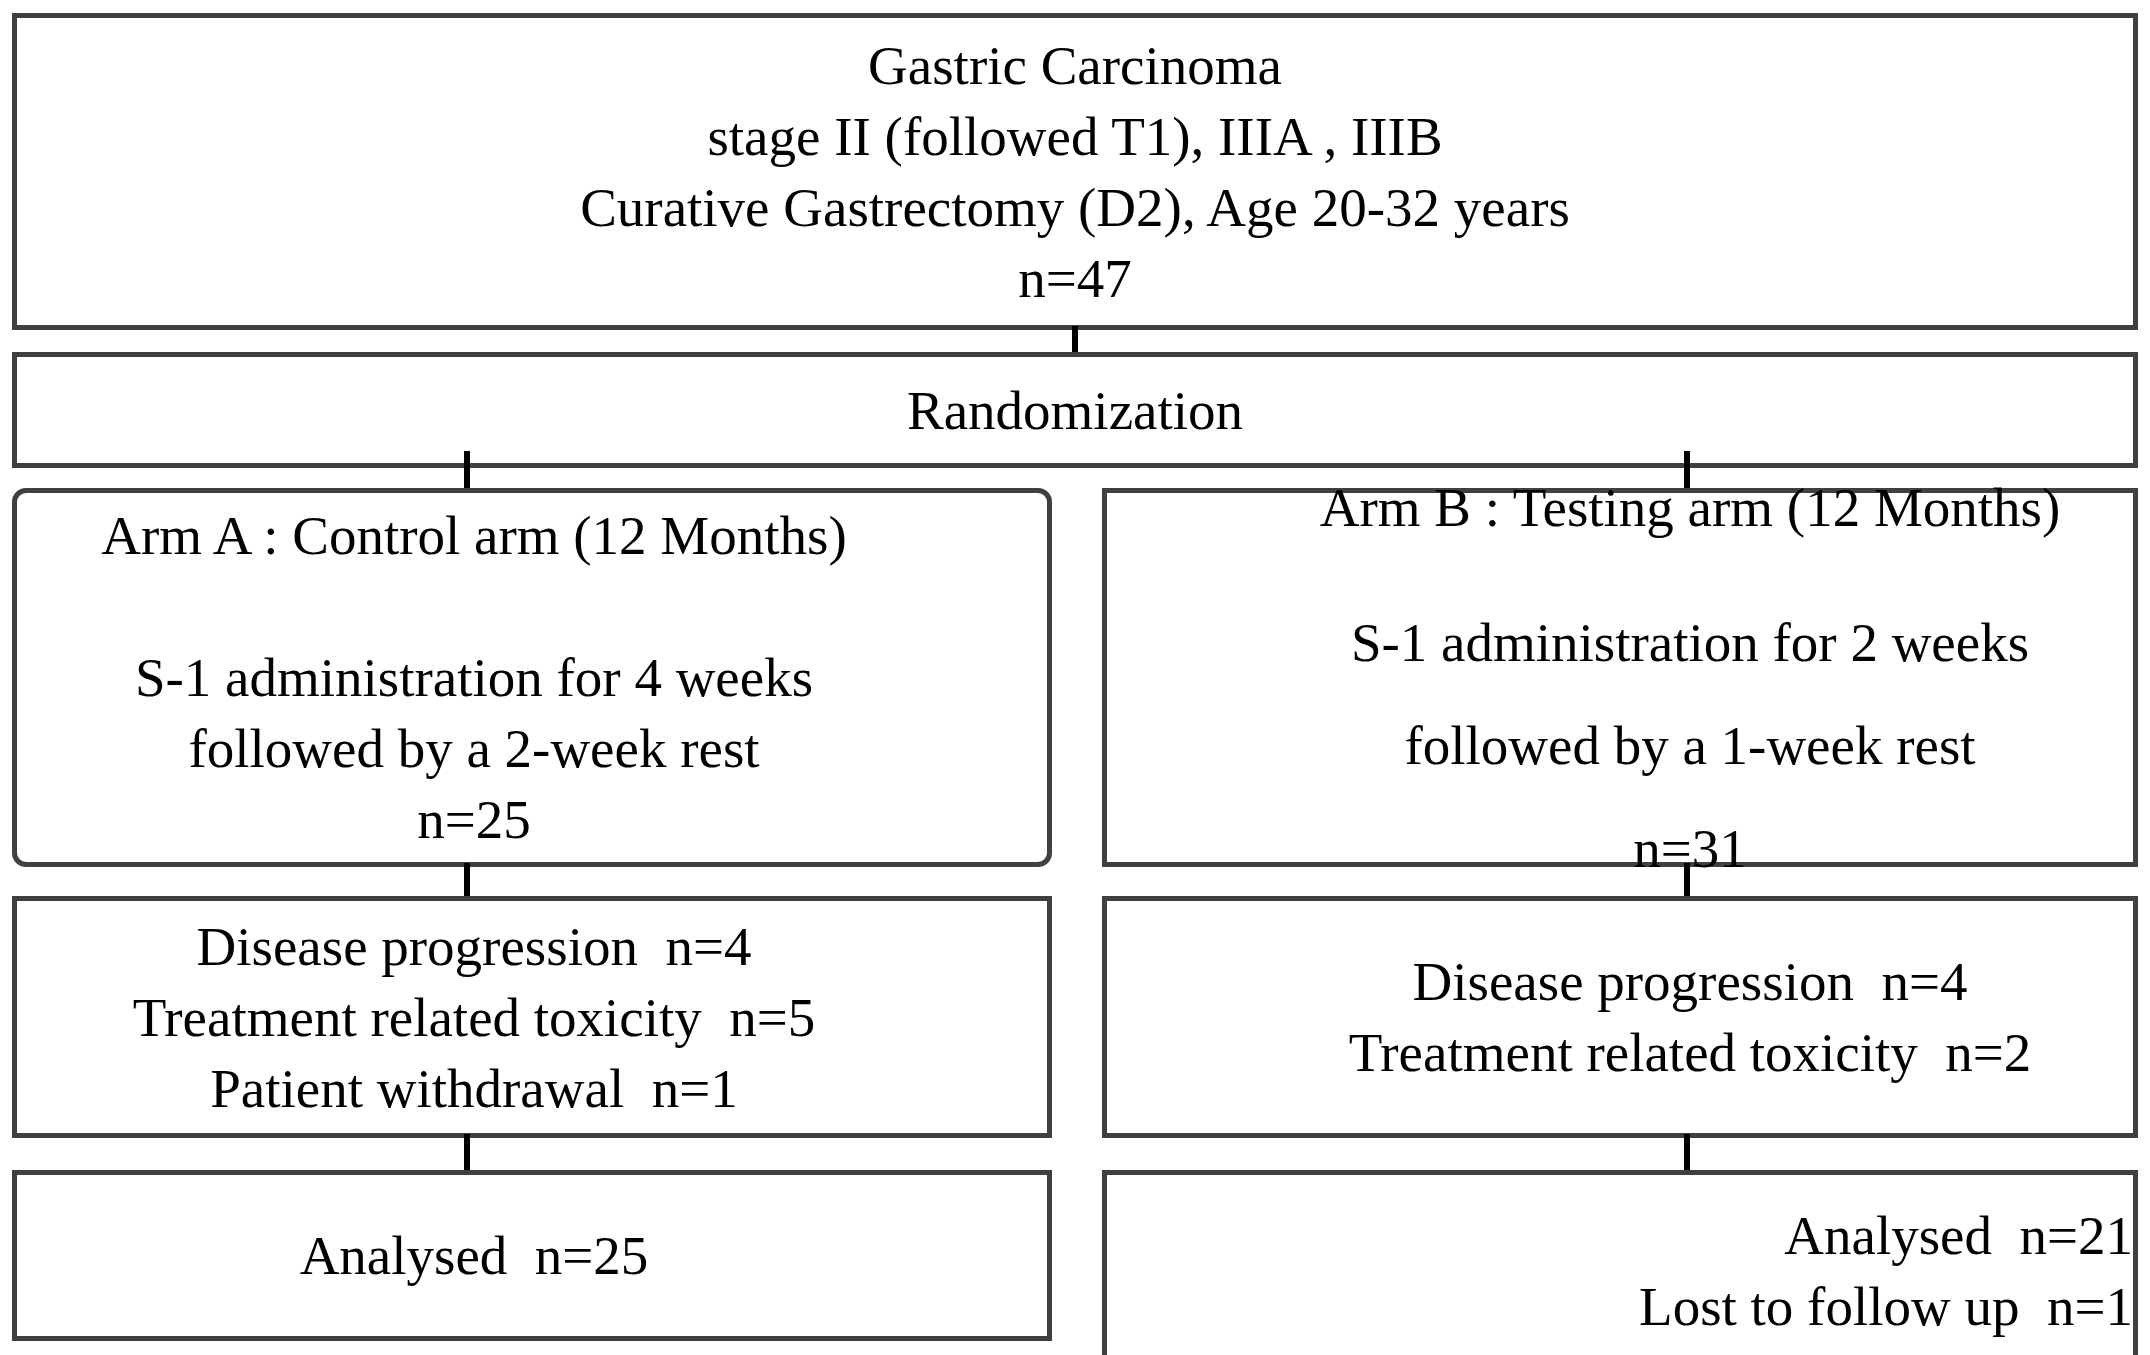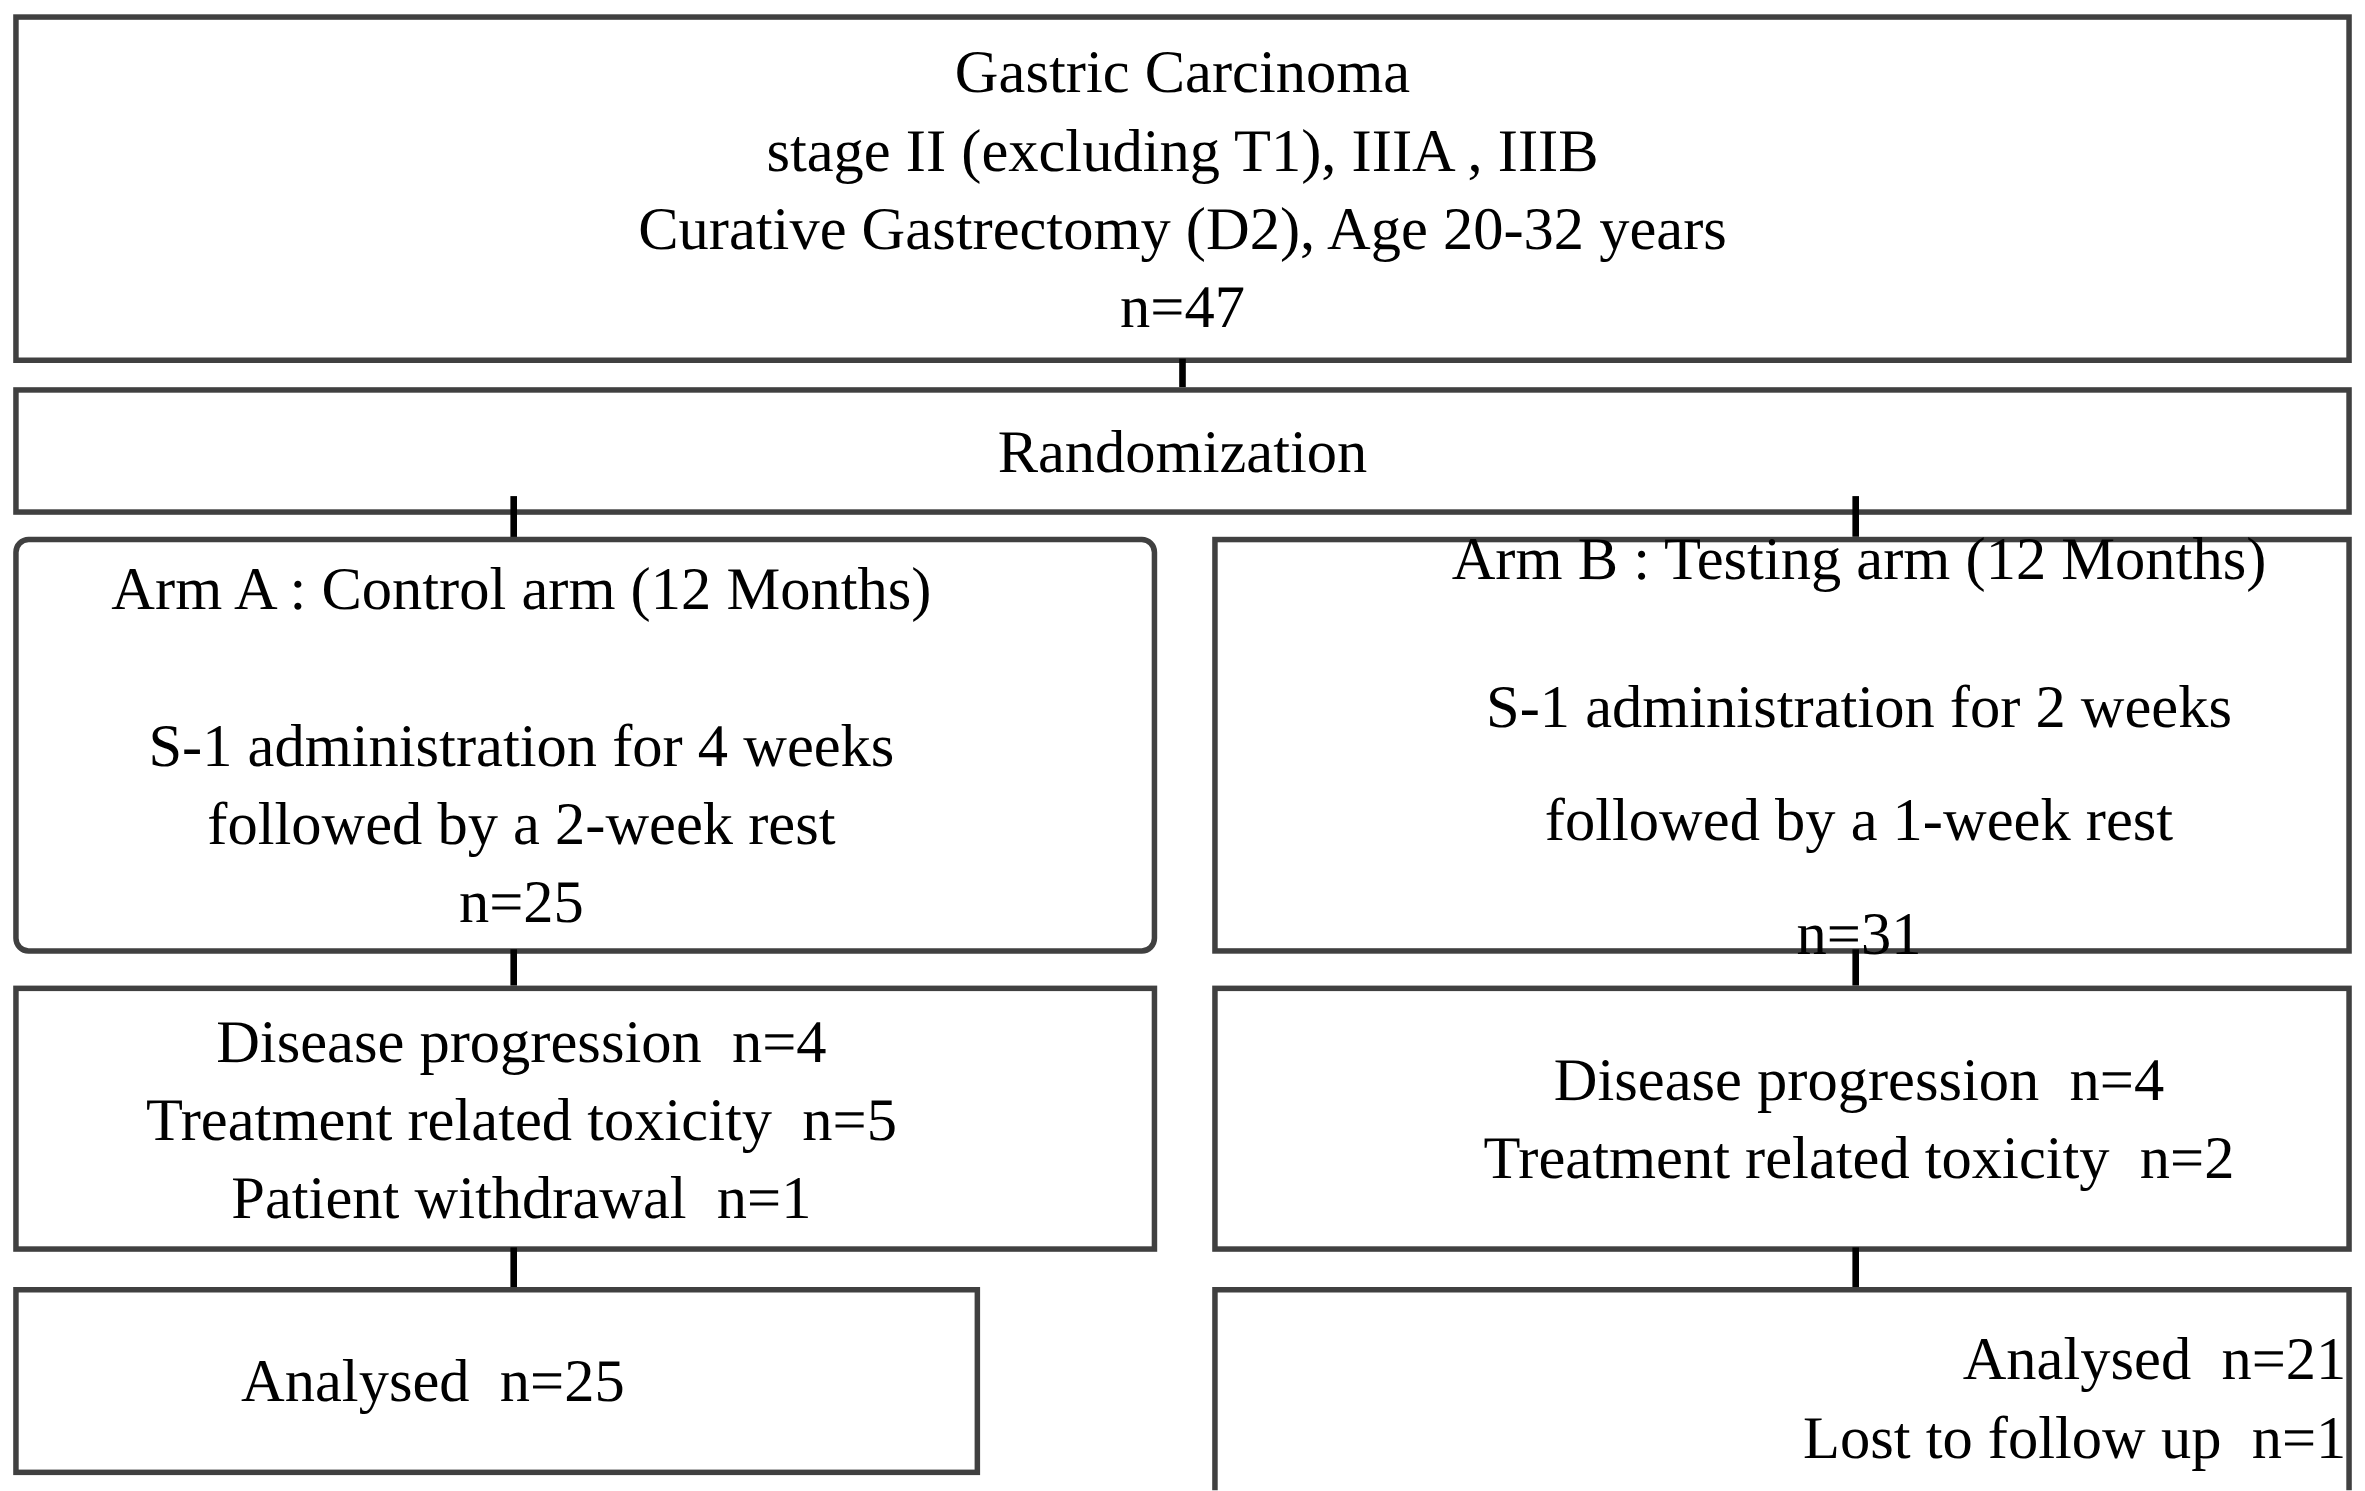--- a/index.html
+++ b/index.html
@@ -32,42 +32,42 @@
     position: absolute;
     width: 6px;
     background: #000000;
   }
   
   #box-eligibility   { left: 12px;   top: 13px;   width: 2126px; height: 317px; }
   #box-randomization { left: 12px;   top: 352px;  width: 2126px; height: 116px; }
   
   #box-arm-a      { left: 12px; top: 488px;  width: 1040px; height: 379px; padding-right: 116px; border-radius: 14px; }
   #box-dropout-a  { left: 12px; top: 896px;  width: 1040px; height: 242px; padding-right: 116px; }
-  #box-analysed-a { left: 12px; top: 1170px; width: 879px; height: 171px; padding-right: 116px; }
+  #box-analysed-a { left: 12px; top: 1170px; width: 1040px; height: 171px; padding-right: 116px; }
   
   #box-arm-b      { left: 1102px; top: 488px;  width: 1036px; height: 379px; padding-left: 140px; gap: 32px; }
   #box-dropout-b  { left: 1102px; top: 896px;  width: 1036px; height: 242px; padding-left: 140px; }
   #box-analysed-b { left: 1102px; top: 1170px; width: 1036px; height: 201px; padding-left: 96px; text-align: right; }
   
   #c-top     { left: 1072px; top: 326px;  height: 31px; }
   #c-left-1  { left: 464px;  top: 451px;  height: 42px; }
   #c-right-1 { left: 1684px; top: 451px;  height: 42px; }
   #c-left-2  { left: 464px;  top: 863px;  height: 38px; }
   #c-right-2 { left: 1684px; top: 863px;  height: 38px; }
   #c-left-3  { left: 464px;  top: 1134px; height: 41px; }
   #c-right-3 { left: 1684px; top: 1134px; height: 41px; }
 </style>
 </head>
 <body>
 
 <div class="figure">
 
   <div class="box" id="box-eligibility">
     <span class="line">Gastric Carcinoma</span>
-    <span class="line">stage II (excluding T1), IIIA , IIIB</span>
+    <span class="line">stage II (followed T1), IIIA , IIIB</span>
     <span class="line">Curative Gastrectomy (D2), Age 20-32 years</span>
     <span class="line">n=47</span>
   </div>
 
   <div class="connector" id="c-top"></div>
 
   <div class="box" id="box-randomization">
     <span class="line">Randomization</span>
   </div>
 

